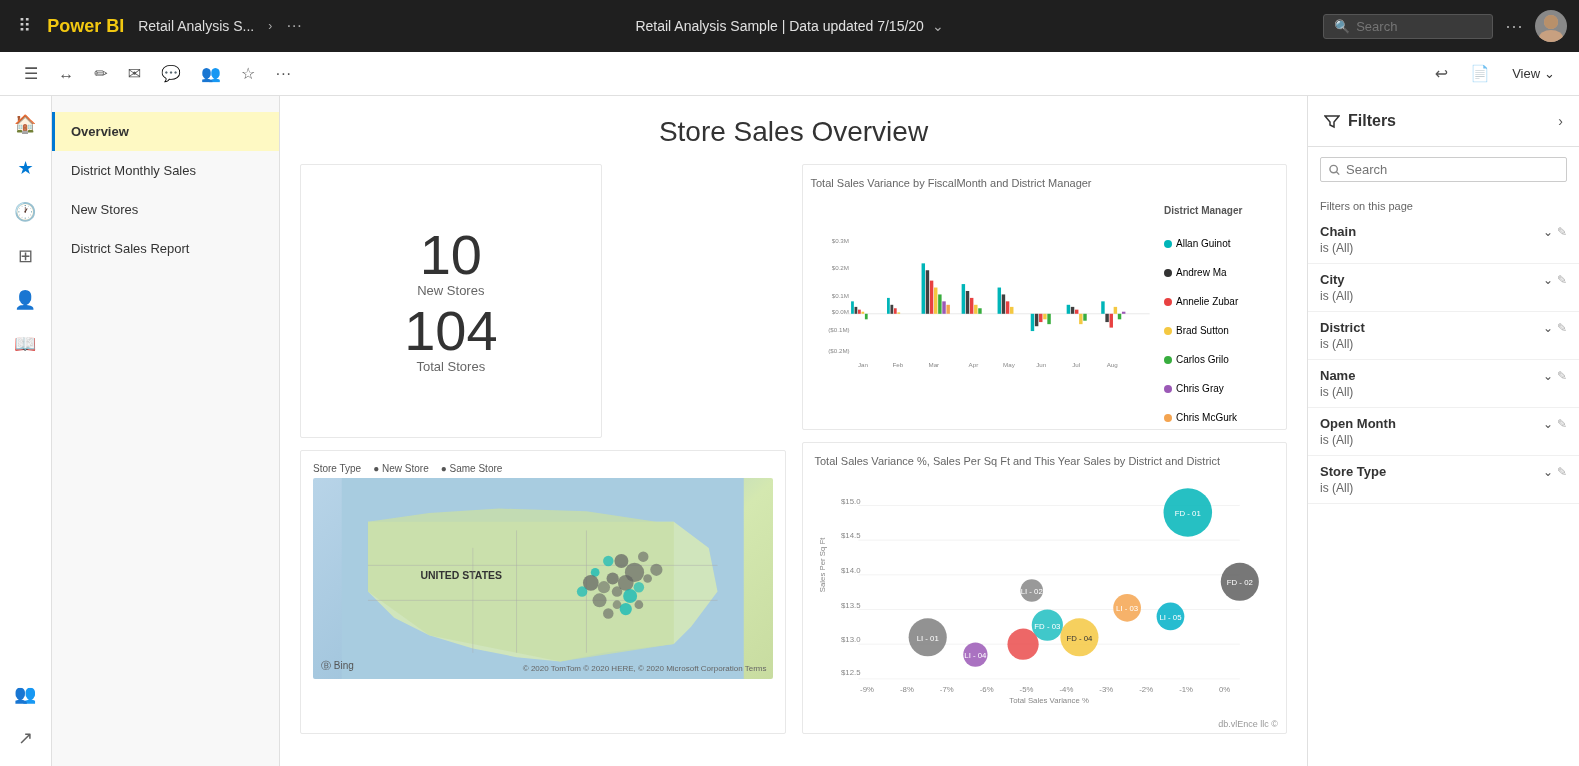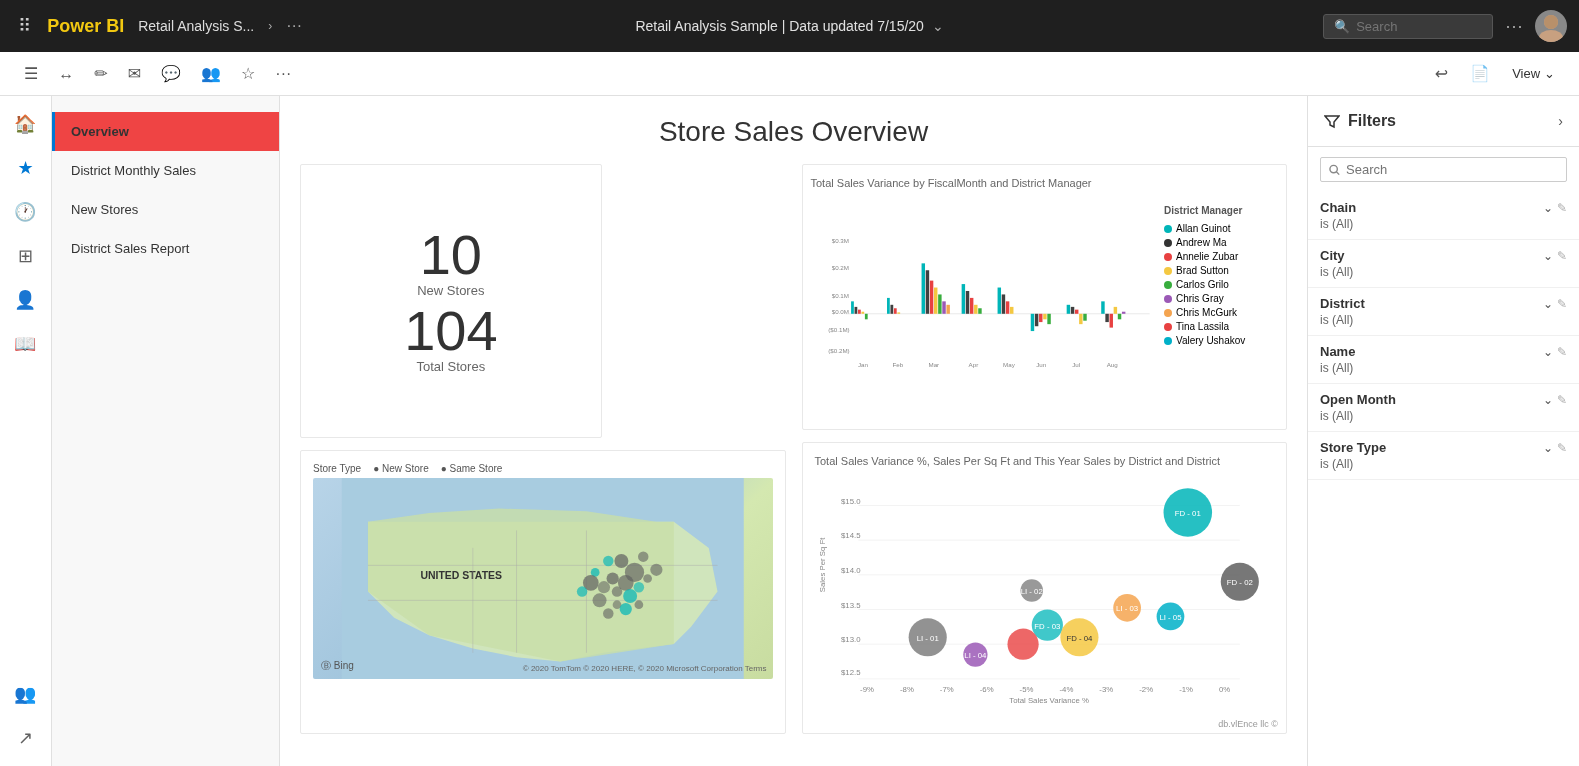--- a/index.html
+++ b/index.html
@@ -41,21 +41,21 @@
     .sidebar-icon { color: #616161; font-size: 18px; cursor: pointer; padding: 10px; border-radius: 4px; width: 40px; height: 40px; display: flex; align-items: center; justify-content: center; }
     .sidebar-icon.active { color: #0078d4; }
     .sidebar-bottom { margin-top: auto; }
 
     
     .pages-panel { width: 228px; background: #f8f8f8; border-right: 1px solid #e0e0e0; padding: 16px 0; }
     .pages-header { display: flex; align-items: center; justify-content: space-between; padding: 0 16px 12px; }
     .pages-title { font-size: 15px; font-weight: 600; color: #333; }
     .pages-close { color: #555; cursor: pointer; font-size: 14px; padding: 2px; }
     .page-item { padding: 12px 16px; cursor: pointer; font-size: 13px; color: #333; border-left: 3px solid transparent; }
-    .page-item.active { background: #ef4444; border-left: 3px solid #0078d4; font-weight: 600; }
+    .page-item.active { background: #fef9c3; border-left: 3px solid #0078d4; font-weight: 600; }
 
     
     .content-area { flex: 1; background: #fff; overflow: hidden; position: relative; padding: 20px; }
 
     
     .report-title { text-align: center; font-size: 28px; font-weight: 300; color: #333; margin-bottom: 16px; }
 
     
     .chart-container { background: #fff; border: 1px solid #e8e8e8; border-radius: 2px; padding: 12px; position: relative; overflow: hidden; }
     .chart-title { font-size: 11px; color: #666; margin-bottom: 8px; }
@@ -81,21 +81,21 @@
     .filter-chevron { color: #555; cursor: pointer; font-size: 12px; }
     .filter-edit { color: #aaa; cursor: pointer; font-size: 12px; }
     .filter-value { font-size: 12px; color: #666; padding-top: 2px; }
 
     
     .map-placeholder { background: linear-gradient(135deg, #b8d4e8 0%, #a0c4dc 40%, #d4e8b0 70%, #c8dca0 100%); border-radius: 2px; width: 100%; height: 201px; position: relative; overflow: hidden; }
     .bing-logo { position: absolute; bottom: 6px; left: 8px; font-size: 10px; color: #555; }
     .map-attribution { position: absolute; bottom: 6px; right: 6px; font-size: 8px; color: #666; }
 
     
-    .legend { display: flex; flex-direction: column; gap: 3px; font-size: 10px; }
+    .legend { display: flex; flex-direction: column; gap: 18px; font-size: 10px; }
     .legend-item { display: flex; align-items: center; gap: 4px; }
     .legend-dot { width: 8px; height: 8px; border-radius: 50%; flex-shrink: 0; }
 
     .db-label { position: absolute; bottom: 4px; right: 8px; font-size: 9px; color: #999; }
   </style>
 </head>
 <body>
 
 <div class="topbar">
   <span class="topbar-waffle">⠿</span>
@@ -439,20 +439,21 @@
     </div>
 
     <div class="filters-search">
       <svg width="12" height="12" viewBox="0 0 12 12">
           <circle cx="5" cy="5" r="4" fill="none" stroke="#888" stroke-width="1.5"></circle>
           <line x1="8" y1="8" x2="11" y2="11" stroke="#888" stroke-width="1.5"></line>
         </svg>
       <input type="text" placeholder="Search" style="">
     </div>
 
+    <div class="filter-section-label">Filters on this page</div>
 
     <div class="filter-item">
       <div class="filter-item-header">
         <span class="filter-name">Chain</span>
         <div class="filter-actions">
           <span class="filter-chevron">⌄</span>
           <span class="filter-edit">✎</span>
         </div>
       </div>
       <div class="filter-value">is (All)</div>

